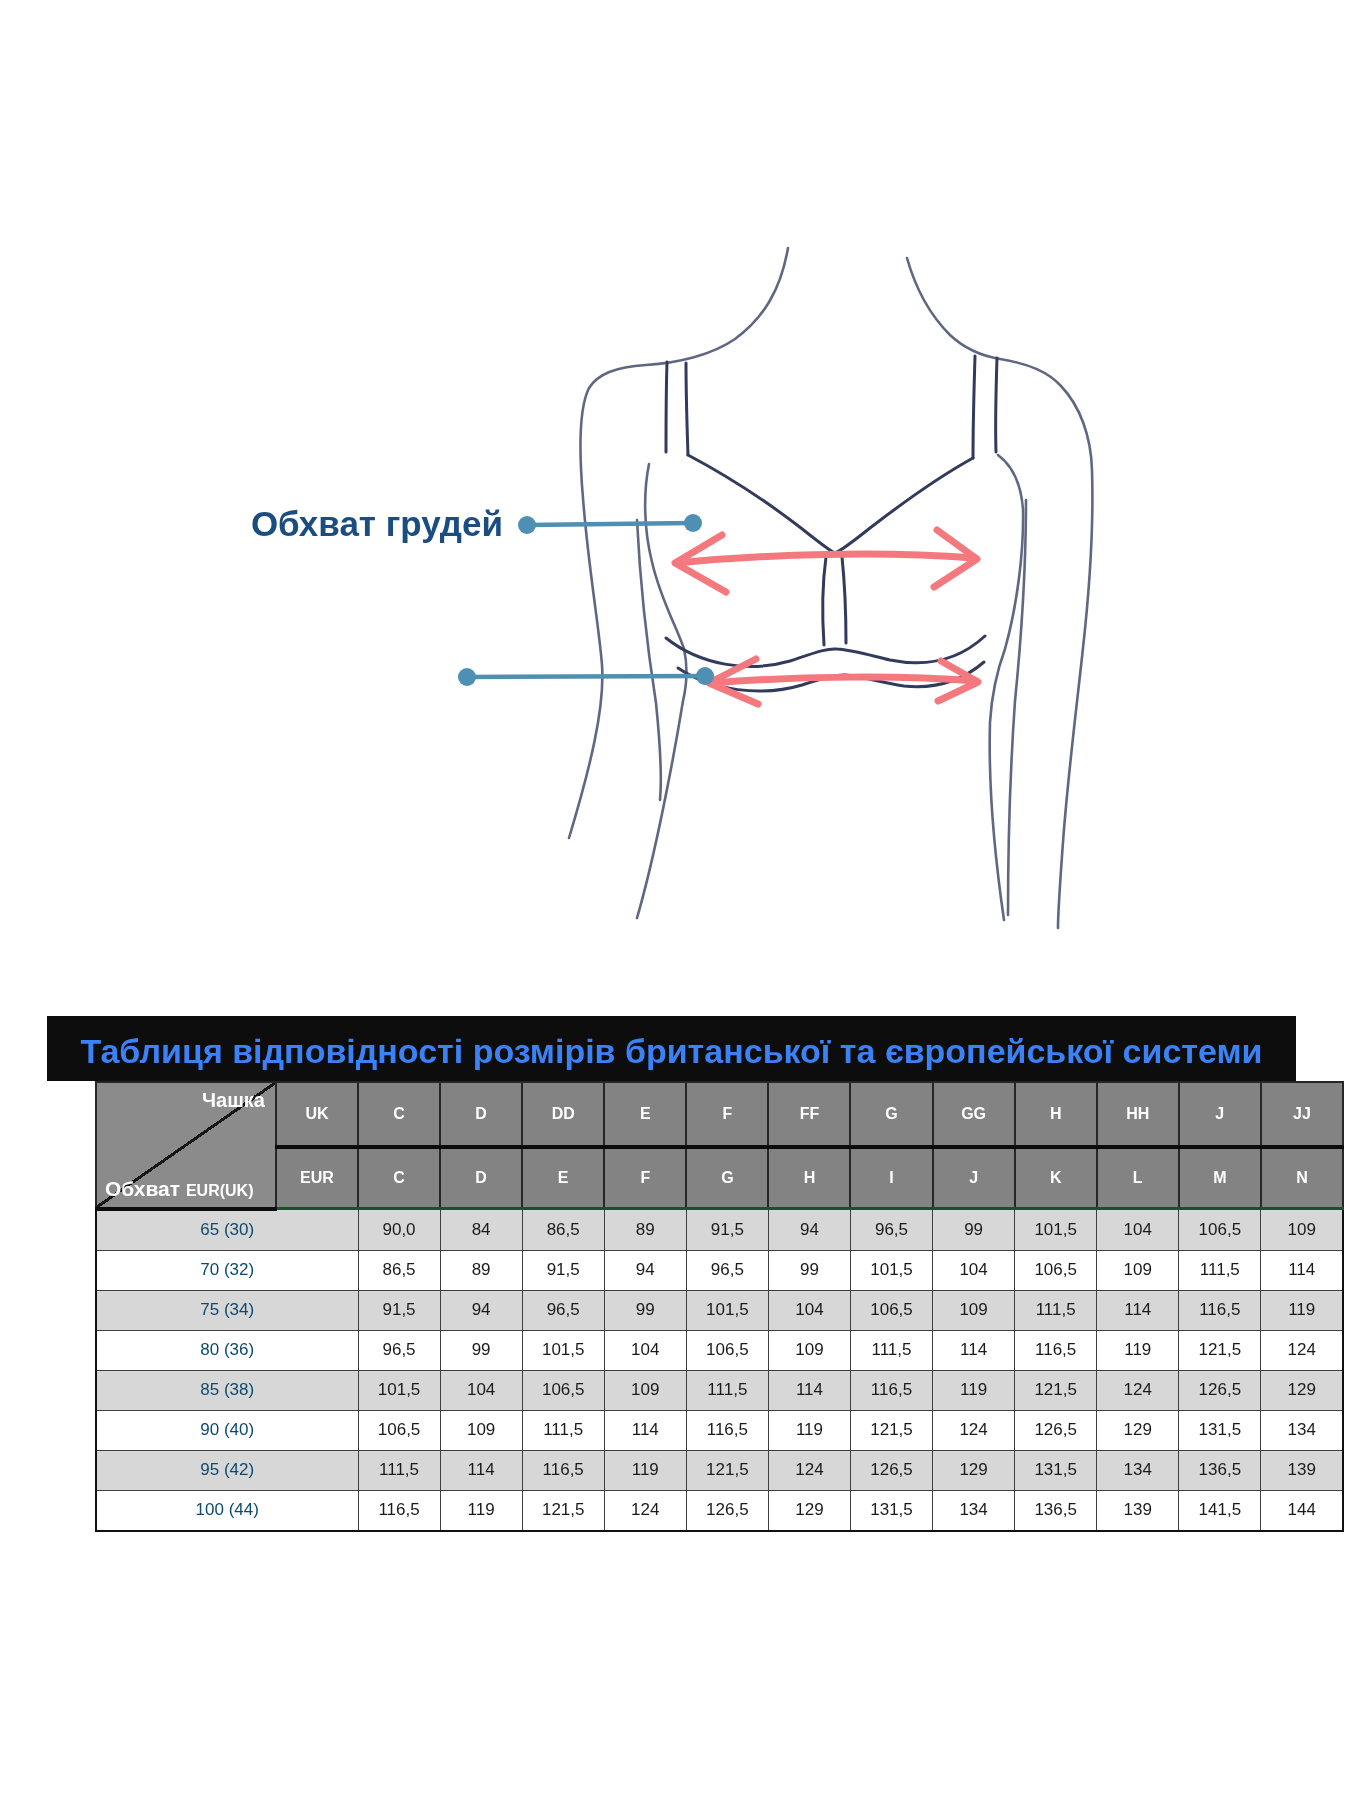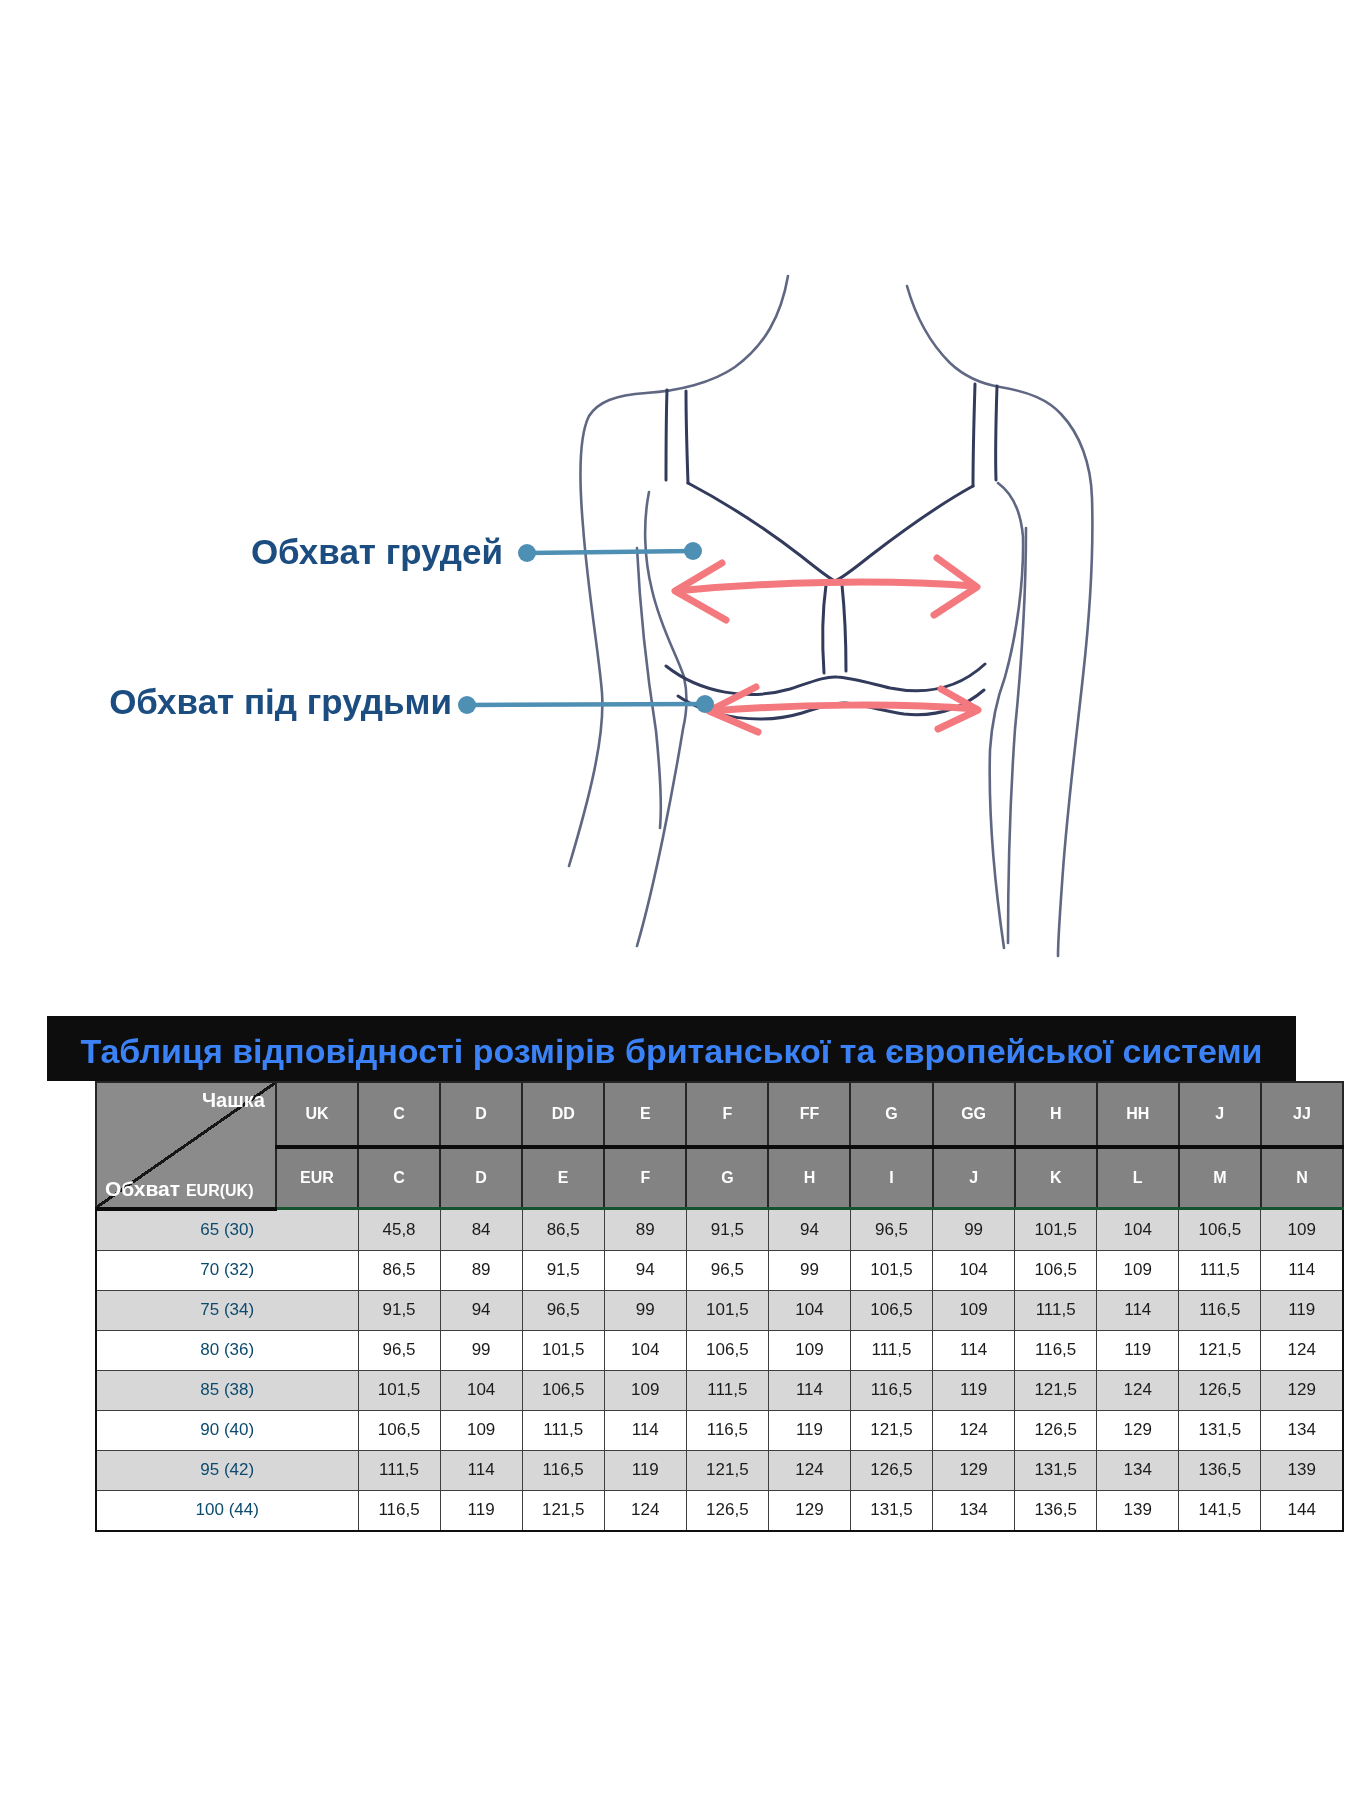--- a/index.html
+++ b/index.html
@@ -1,19 +1,19 @@
 <!DOCTYPE html>
 <html style="--label-color: #1c4d80; --connector: #4e8fb4; --figure-body: #5f6783; --figure-bra: #323b5c; --arrow: #f4797e; --title-bg: #0d0d0d; --header-bg: #838383; --stripe: #d7d7d7;"><head>
 <meta charset="utf-8">
 <style>
   html,body{margin:0;padding:0;background:#ffffff;}
   .page{position:relative;width:1350px;height:1800px;background:#fff;overflow:hidden;
         font-family:"Liberation Sans","DejaVu Sans",sans-serif;}
   
-  .diagram{position:absolute;left:0;top:0;width:1350px;height:1010px;margin-top:28px;}
+  .diagram{position:absolute;left:0;top:0;width:1350px;height:1010px;}
   .figure-svg{position:absolute;left:0;top:0;width:1350px;height:1010px;}
   .body-line{fill:none;stroke:var(--figure-body,#5f6783);stroke-width:2.6;stroke-linecap:round;}
   .bra-line{fill:none;stroke:var(--figure-bra,#323b5c);stroke-width:3;stroke-linecap:round;}
   .arrow-line{fill:none;stroke:var(--arrow,#f4797e);stroke-width:7;stroke-linecap:round;stroke-linejoin:round;}
   .conn-line{fill:none;stroke:var(--connector,#4e8fb4);stroke-width:4.5;}
   .conn-dot{fill:var(--connector,#4e8fb4);stroke:none;}
   .diagram-label{position:absolute;font-weight:700;font-size:35px;line-height:42px;
                  color:var(--label-color,#1c4d80);white-space:nowrap;}
   .label-bust{right:847px;top:503px;}
   .label-underbust{right:898px;top:653px;}
@@ -79,21 +79,20 @@
         <circle class="conn-dot" cx="527" cy="525" r="9"></circle>
         <circle class="conn-dot" cx="693" cy="523" r="9"></circle>
       </g>
       <g>
         <line class="conn-line" x1="467" y1="677" x2="705" y2="676"></line>
         <circle class="conn-dot" cx="467" cy="677" r="9"></circle>
         <circle class="conn-dot" cx="705" cy="676" r="9"></circle>
       </g>
     </svg>
     <div class="diagram-label label-bust">Обхват грудей</div>
-    <div class="diagram-label label-underbust">Обхват під грудьми</div>
   </section>
 
   <section class="table-wrap">
     <div class="table-title">Таблиця відповідності розмірів британської та європейської системи</div>
     <table class="size">
       <colgroup>
         <col style="width:180px">
           <col style="width:82px">
       </colgroup>
       <thead>
@@ -128,21 +127,21 @@
             <th>J</th>
             <th>K</th>
             <th>L</th>
             <th>M</th>
             <th>N</th>
           </tr>
       </thead>
       <tbody>
           <tr class="stripe">
             <td class="band" colspan="2">65 (30)</td>
-            <td>45,8</td>
+            <td>90,0</td>
             <td>84</td>
             <td>86,5</td>
             <td>89</td>
             <td>91,5</td>
             <td>94</td>
             <td>96,5</td>
             <td>99</td>
             <td>101,5</td>
             <td>104</td>
             <td>106,5</td>

